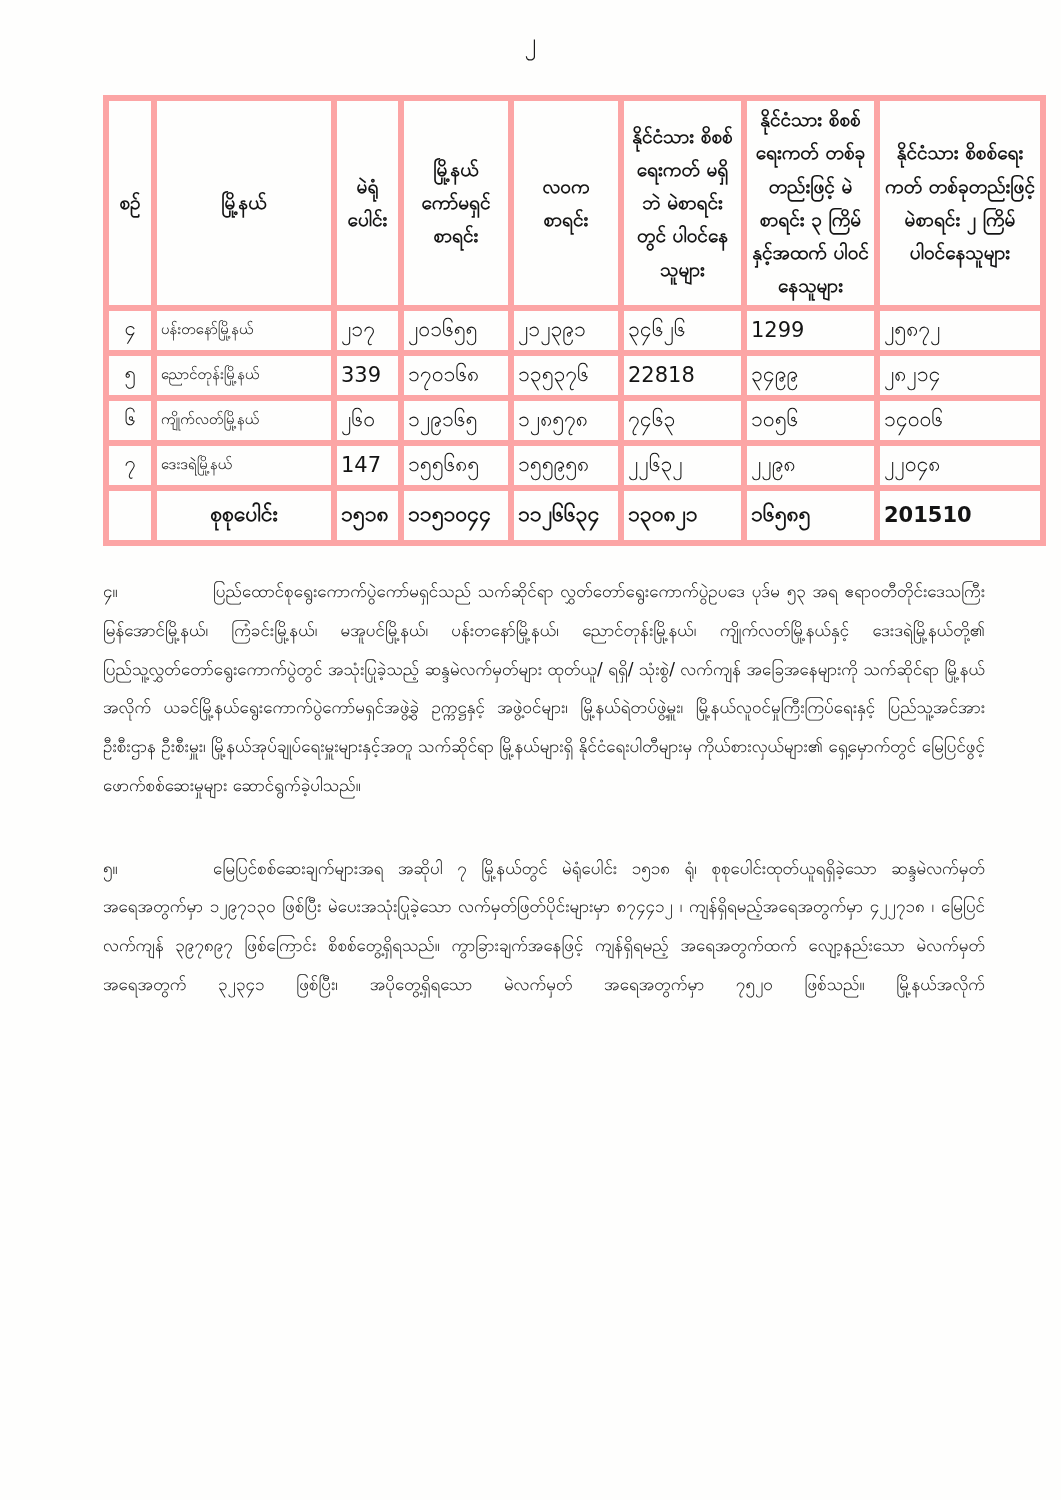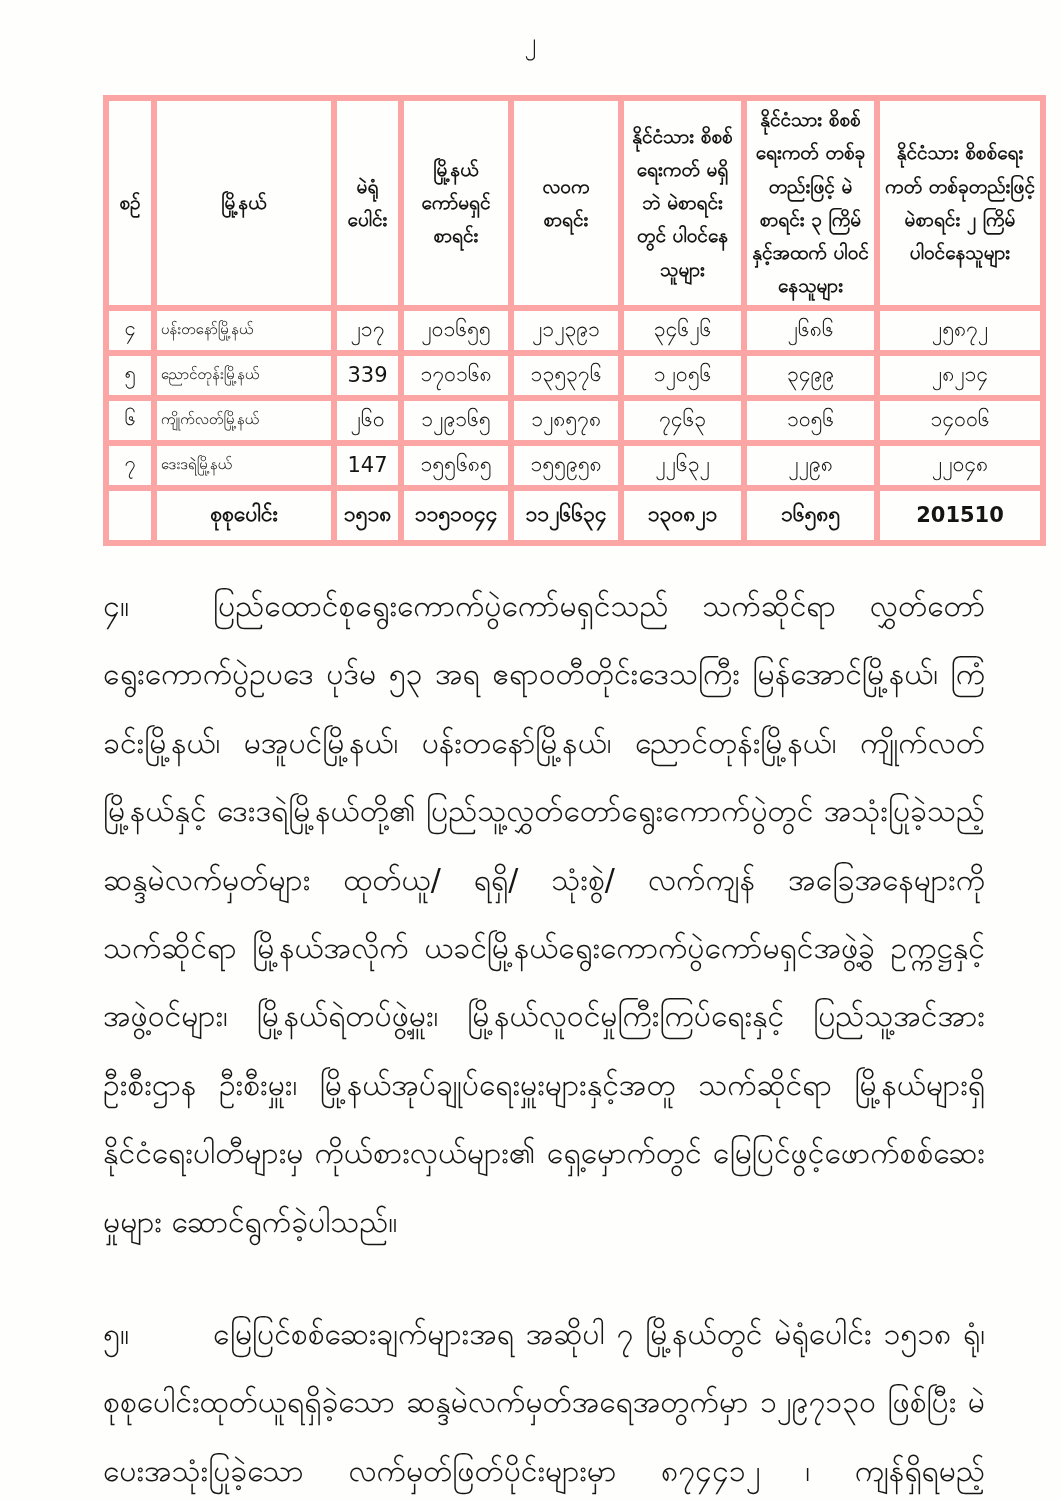--- a/index.html
+++ b/index.html
@@ -50,31 +50,31 @@
     font-weight: bold;
     text-align: center;
     line-height: 1.75;
     font-size: 19px;
   }
   table.stats-table tbody tr.data-row {
     height: 45px;
   }
   td.ser  { text-align: center; }
   td.town { text-align: left; padding-left: 10px; font-size: 15px; }
-  td.num  { text-align: center; padding-right: 14px; font-size: 21px; }
+  td.num  { text-align: left; padding-right: 14px; font-size: 21px; }
   tr.total-row { height: 55px; font-weight: bold; }
   tr.total-row td.total-label { text-align: center; font-size: 21px; }
   .content {
     position: absolute;
     left: 103px;
     top: 572px;
     width: 882px;
   }
   .para {
-    font-size: 30px;
+    font-size: 17px;
     line-height: 2.28;
     text-align: justify;
     color: #161616;
     margin: 0 0 44px 0;
     word-break: normal;
   }
   .para .pnum {
     display: inline-block;
     width: 110px;
     text-align: left;
@@ -114,30 +114,30 @@
       </tr>
     </thead>
     <tbody>
       <tr class="data-row">
         <td class="ser">၄</td>
         <td class="town">ပန်းတနော်မြို့နယ်</td>
         <td class="num">၂၁၇</td>
         <td class="num">၂၀၁၆၅၅</td>
         <td class="num">၂၁၂၃၉၁</td>
         <td class="num">၃၄၆၂၆</td>
-        <td class="num">၂၆၈၆</td>
+        <td class="num">1299</td>
         <td class="num">၂၅၈၇၂</td>
       </tr>
       <tr class="data-row">
         <td class="ser">၅</td>
         <td class="town">ညောင်တုန်းမြို့နယ်</td>
         <td class="num">339</td>
         <td class="num">၁၇၀၁၆၈</td>
         <td class="num">၁၃၅၃၇၆</td>
-        <td class="num">၁၂၀၅၆</td>
+        <td class="num">22818</td>
         <td class="num">၃၄၉၉</td>
         <td class="num">၂၈၂၁၄</td>
       </tr>
       <tr class="data-row">
         <td class="ser">၆</td>
         <td class="town">ကျိုက်လတ်မြို့နယ်</td>
         <td class="num">၂၆၀</td>
         <td class="num">၁၂၉၁၆၅</td>
         <td class="num">၁၂၈၅၇၈</td>
         <td class="num">၇၄၆၃</td>

